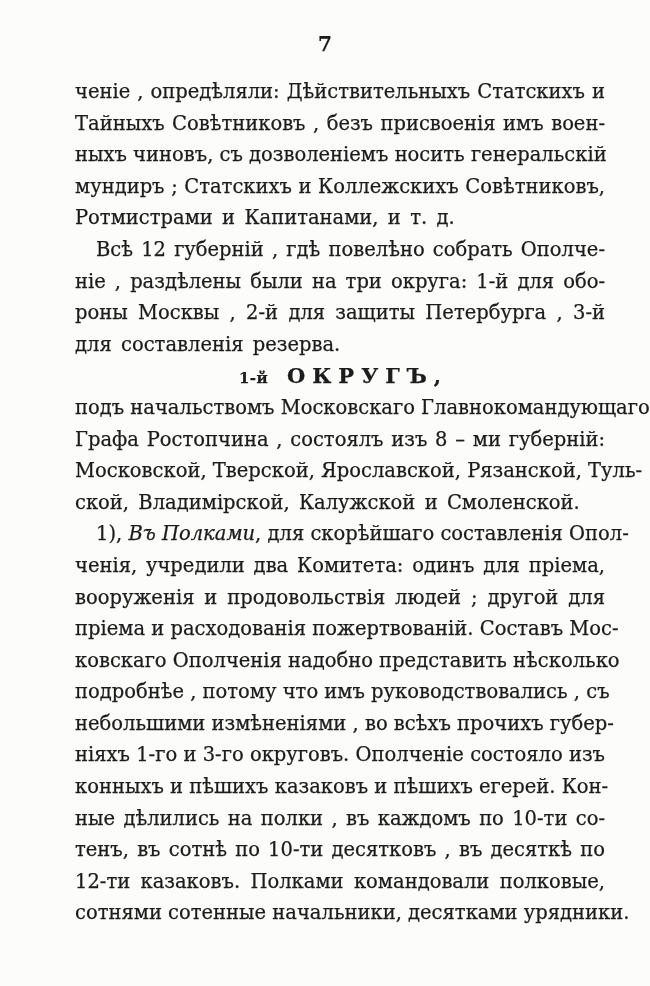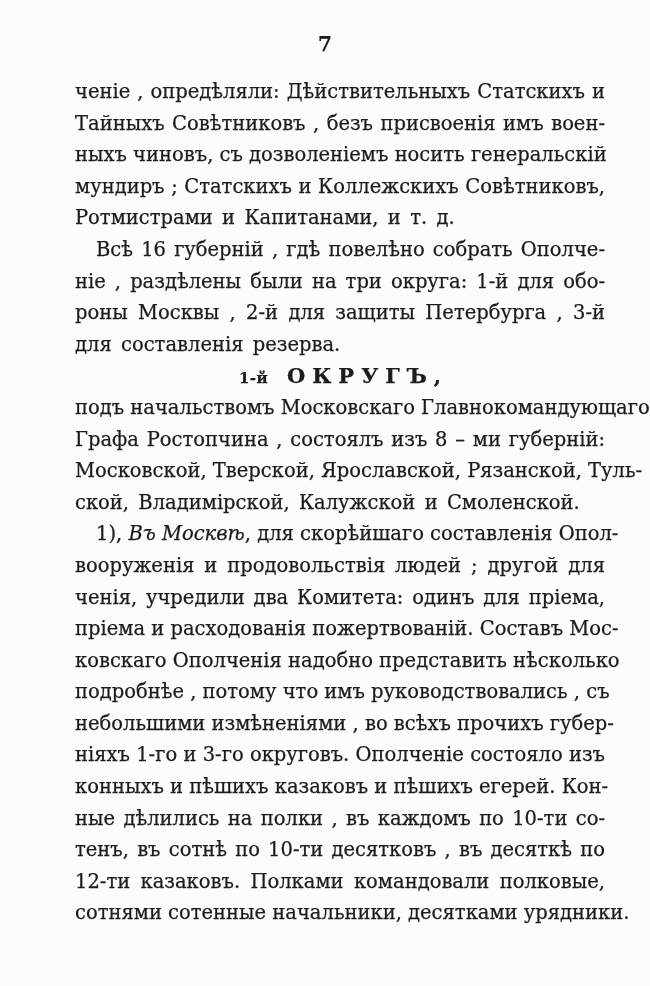--- a/index.html
+++ b/index.html
@@ -75,42 +75,42 @@
 
     <div>
       <div class="line j">ченіе , опредѣляли: Дѣйствительныхъ Статскихъ и</div>
       <div class="line j">Тайныхъ Совѣтниковъ , безъ присвоенія имъ воен-</div>
       <div class="line j">ныхъ чиновъ, съ дозволеніемъ носить генеральскій</div>
       <div class="line j">мундиръ ; Статскихъ и Коллежскихъ Совѣтниковъ,</div>
       <div class="line endp">Ротмистрами и Капитанами, и т. д.</div>
     </div>
 
     <div>
-      <div class="line j indent">Всѣ 16 губерній , гдѣ повелѣно собрать Ополче-</div>
+      <div class="line j indent">Всѣ 12 губерній , гдѣ повелѣно собрать Ополче-</div>
       <div class="line j">ніе , раздѣлены были на три округа: 1-й для обо-</div>
       <div class="line j">роны Москвы , 2-й для защиты Петербурга , 3-й</div>
       <div class="line endp">для составленія резерва.</div>
     </div>
 
     <div class="line heading">
       <span class="h-num">1-й</span>
       <span class="h-word">ОКРУГЪ</span><span class="h-comma">,</span>
     </div>
 
     <div>
       <div class="line j">подъ начальствомъ Московскаго Главнокомандующаго</div>
       <div class="line j">Графа Ростопчина , состоялъ изъ 8 – ми губерній:</div>
       <div class="line j">Московской, Тверской, Ярославской, Рязанской, Туль-</div>
       <div class="line endp">ской, Владимірской, Калужской и Смоленской.</div>
     </div>
 
     <div>
-      <div class="line j indent"><span>1), </span><span class="italic">Въ Москвѣ</span><span>, для скорѣйшаго составленія Опол-</span></div>
+      <div class="line j indent"><span>1), </span><span class="italic">Въ Полками</span><span>, для скорѣйшаго составленія Опол-</span></div>
+      <div class="line j">ченія, учредили два Комитета: одинъ для пріема,</div>
       <div class="line j">вооруженія и продовольствія людей ; другой для</div>
-      <div class="line j">ченія, учредили два Комитета: одинъ для пріема,</div>
       <div class="line j">пріема и расходованія пожертвованій. Составъ Мос-</div>
       <div class="line j">ковскаго Ополченія надобно представить нѣсколько</div>
       <div class="line j">подробнѣе , потому что имъ руководствовались , съ</div>
       <div class="line j">небольшими измѣненіями , во всѣхъ прочихъ губер-</div>
       <div class="line j">ніяхъ 1-го и 3-го округовъ. Ополченіе состояло изъ</div>
       <div class="line j">конныхъ и пѣшихъ казаковъ и пѣшихъ егерей. Кон-</div>
       <div class="line j">ные дѣлились на полки , въ каждомъ по 10-ти со-</div>
       <div class="line j">тенъ, въ сотнѣ по 10-ти десятковъ , въ десяткѣ по</div>
       <div class="line j">12-ти казаковъ. Полками командовали полковые,</div>
       <div class="line j">сотнями сотенные начальники, десятками урядники.</div>

